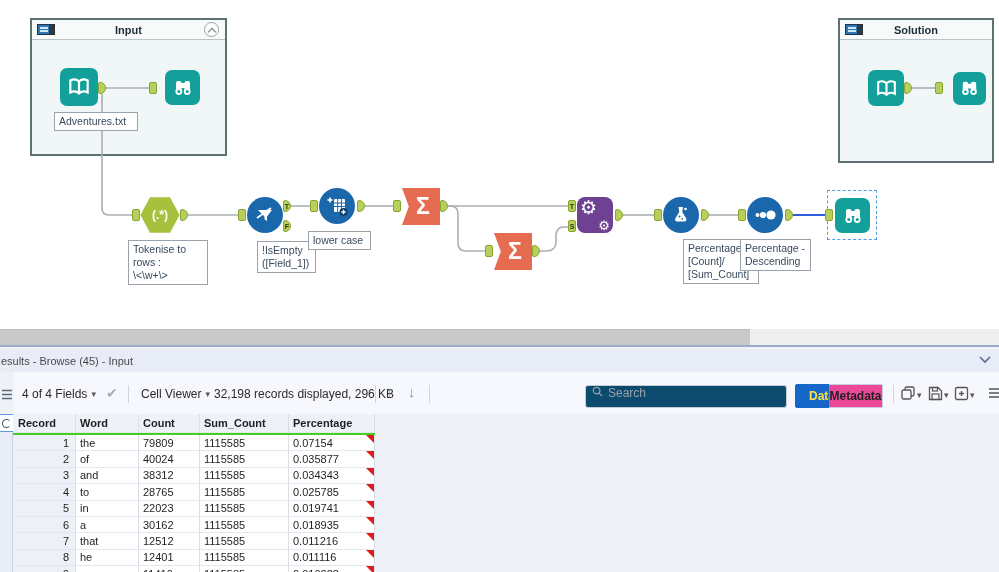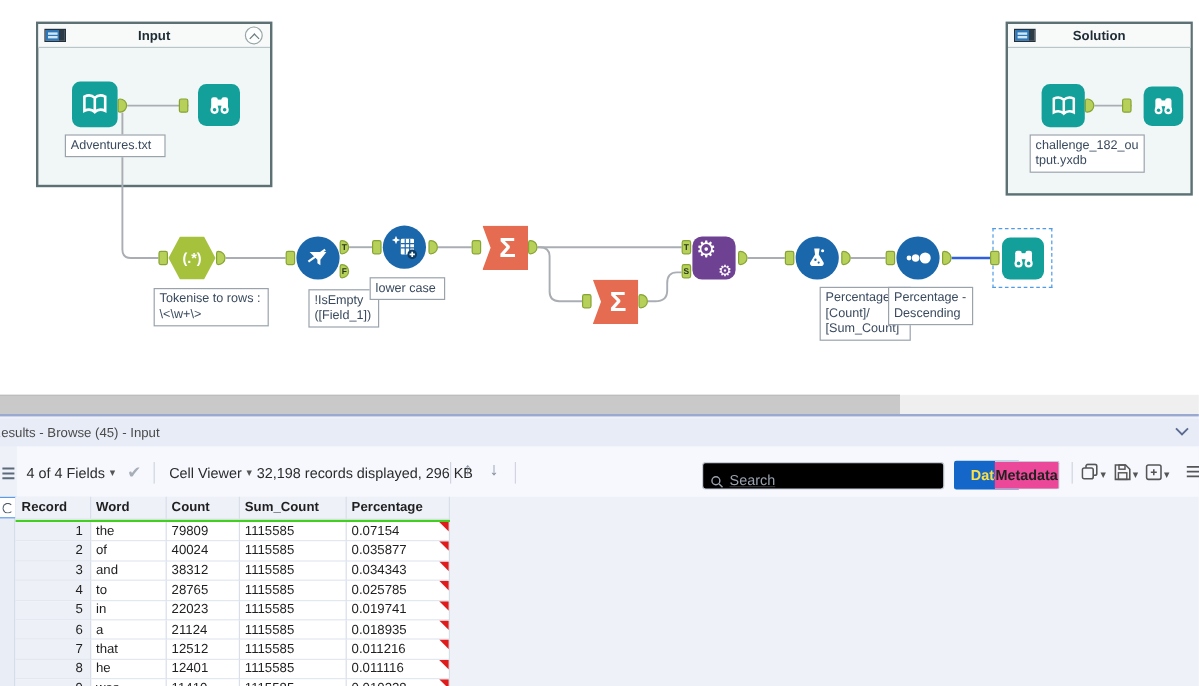--- a/index.html
+++ b/index.html
@@ -48,23 +48,23 @@
   #panel-header { position:absolute; left:0; top:2px; width:999px; height:23px; background:#e8ecf7;
                   display:flex; align-items:center; }
   #panel-title { font-size:11px; color:#4a4a4a; margin-left:-7px; white-space:nowrap; }
   #panel-chevron { position:absolute; right:8px; top:7px; }
   #toolbar { position:absolute; left:14px; top:25px; width:985px; height:42px; background:#f6f8fd;
              font-size:12px; color:#2b2b2b; }
   .tb { position:absolute; display:flex; align-items:center; gap:4px; white-space:nowrap; }
   .caret { font-size:9px; color:#555; }
   .tbsep { position:absolute; width:1px; height:18px; background:#d0d5de; top:13px; }
   .arrow { font-size:15px; color:#8a93a3; }
-  #search-box { position:absolute; left:571px; top:13px; width:202px; height:23px; background:#000000;
-                border:1px solid #c6ccd8; border-radius:3px; display:flex; align-items:flex-end;
-                padding:0 6px; gap:5px;text-decoration:underline; }
+  #search-box { position:absolute; left:571px; top:13px; width:202px; height:23px; background:#0c4a6e;
+                border:1px solid #c6ccd8; border-radius:3px; display:flex; align-items:flex-start;
+                padding:0 6px; gap:5px; }
   #search-box span { color:#9aa2ae; font-size:12px; }
   .segbtn { position:absolute; top:12px; height:24px; display:flex; align-items:center;
             justify-content:center; font-size:12px; font-weight:600; }
   #data-btn { left:781px; width:54px; background:#1467c8; color:#fde047; border:1px solid #1467c8; border-radius:2px 0 0 2px;}
   #metadata-btn { left:815px; width:54px; background:#ec4899; color:#222; border:1px solid #c6ccd8; border-left:none; border-radius:0 2px 2px 0;}
   .mini-icon { position:absolute; top:14px; }
 
   
   #left-strip { position:absolute; left:0; top:67px; width:13px; height:160px; background:#e9edf6; border-right:1px solid #c9d2e0; }
   #rows-toggle { position:absolute; left:1px; top:-26px; }
@@ -144,21 +144,21 @@
       </svg>
     </div>
   </div>
   <div class="annotation" style="left:54px; top:112px; width:84px;">Adventures.txt</div>
 
   <div class="tool" style="left:140px; top:196px; width:40px; height:38px;">
     <div class="hex">(.*)</div>
   </div>
   <span class="anchor" style="left:132px; top:209px;"></span>
   <span class="anchor out" style="left:180px; top:209px;"></span>
-  <div class="annotation" style="left:128px; top:240px; width:96px;">Tokenise to rows :
+  <div class="annotation" style="left:128px; top:240px; width:80px;">Tokenise to rows :
 \&lt;\w+\&gt;</div>
 
   <div class="tool circle-tool" style="left:247px; top:197px; width:36px; height:36px;">
     <svg width="24" height="24" viewBox="0 0 24 24">
       <path d="M5 7 L19 7 L14 13.5 L14 18 L11.5 16.3 L11.5 13.5 Z" fill="#fff"></path>
       <path d="M4 15 L18 5" stroke="#fff" stroke-width="1.8"></path>
     </svg>
   </div>
   <span class="anchor" style="left:238px; top:209px;"></span>
   <span class="anchor out" style="left:283px; top:200px;">T</span>
@@ -262,22 +262,20 @@
           <rect x="13.5" y="5" width="5.5" height="12" rx="2"></rect>
           <rect x="10" y="7" width="4" height="5"></rect>
           <circle cx="7.8" cy="15.5" r="3.4"></circle>
           <circle cx="16.2" cy="15.5" r="3.4"></circle>
         </g>
         <circle cx="7.8" cy="15.5" r="1.5" fill="#14a09a"></circle>
         <circle cx="16.2" cy="15.5" r="1.5" fill="#14a09a"></circle>
       </svg>
     </div>
   </div>
-  <div class="annotation" style="left:858px; top:112px; width:96px;">challenge_182_ou
-tput.yxdb</div>
 </div>
 
 <div id="splitter">
     <div class="gray"></div>
   </div>
 
 <div id="panel">
   <div id="panel-header">
     <span id="panel-title">Results - Browse (45) - Input</span>
     <svg id="panel-chevron" width="12" height="8">
@@ -386,21 +384,21 @@
         <div class="g-row">
           <div class="gc gc0">5</div>
           <div class="gc gc1">in</div>
           <div class="gc gc2">22023</div>
           <div class="gc gc3">1115585</div>
           <div class="gc gc4">0.019741</div>
         </div>
         <div class="g-row">
           <div class="gc gc0">6</div>
           <div class="gc gc1">a</div>
-          <div class="gc gc2">21124</div>
+          <div class="gc gc2">30162</div>
           <div class="gc gc3">1115585</div>
           <div class="gc gc4">0.018935</div>
         </div>
         <div class="g-row">
           <div class="gc gc0">7</div>
           <div class="gc gc1">that</div>
           <div class="gc gc2">12512</div>
           <div class="gc gc3">1115585</div>
           <div class="gc gc4">0.011216</div>
         </div>

